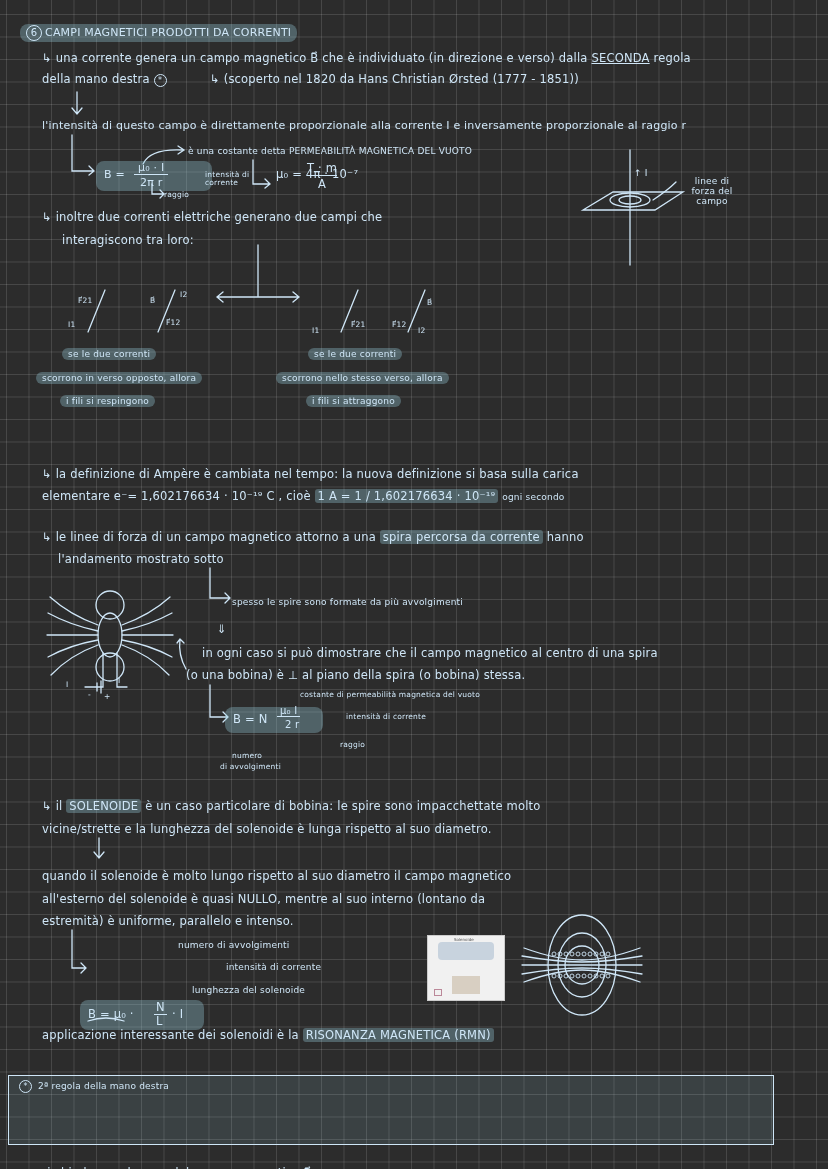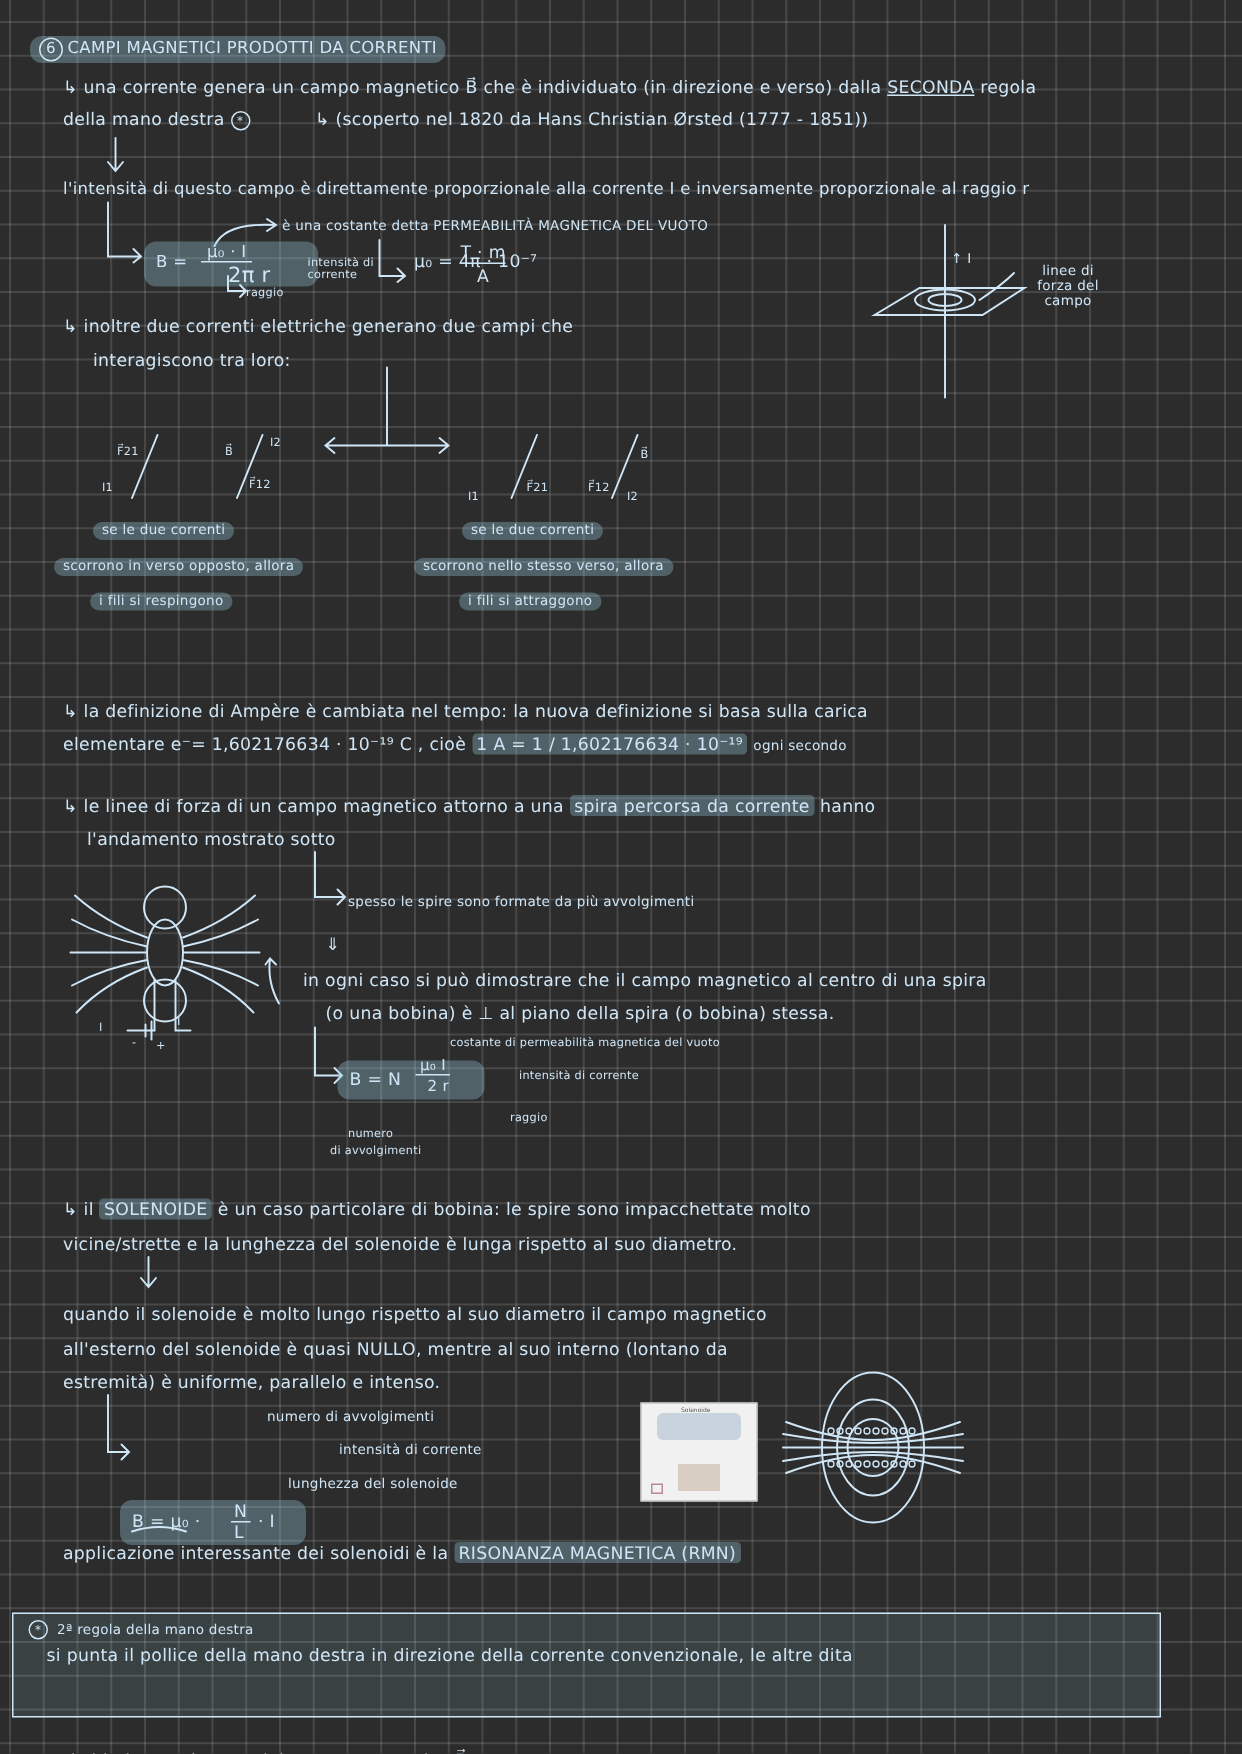--- a/index.html
+++ b/index.html
@@ -50,21 +50,21 @@
   <path class="stroke" d="M2 0 V36 H24 M19 31 L24 36 L19 40"></path>
 </svg>
 <div class="t sm" style="left:188px;top:146px;">è una costante detta PERMEABILITÀ MAGNETICA DEL VUOTO</div>
 <svg style="left:140px;top:146px;" width="50" height="20">
   <path class="stroke" d="M3 18 Q10 2 44 4 M38 0 L44 4 L38 8"></path>
 </svg>
 
 <div class="t hl" style="left:96px;top:161px;height:28px;width:104px;font-size:11px;">
   <span style="position:absolute;left:8px;top:7px;">B =</span>
   <span style="position:absolute;left:38px;top:0px;border-bottom:1px solid #cfe6f7;padding:0 4px;">μ₀ · I</span>
-  <span style="position:absolute;left:56px;top:15px;font-size:14px;">2π r</span>
+  <span style="position:absolute;left:44px;top:15px;font-size:11px;">2π r</span>
 </div>
 <div class="t xs" style="left:205px;top:171px;width:60px;white-space:normal;line-height:8px;">intensità di corrente</div>
 <div class="t xs" style="left:164px;top:190px;">raggio</div>
 <svg style="left:150px;top:184px;" width="16" height="14">
   <path class="stroke" d="M2 0 V10 H14 M10 6 L14 10 L10 14"></path>
 </svg>
 <svg style="left:250px;top:160px;" width="24" height="30">
   <path class="stroke" d="M3 0 V24 H20 M15 19 L20 24 L15 28"></path>
 </svg>
 <div class="t" style="left:276px;top:167px;">μ₀ = 4π · 10⁻⁷</div>
@@ -124,21 +124,21 @@
   <span>↳ le linee di forza di un campo magnetico attorno a una</span> <span class="hl2">spira percorsa da corrente</span> <span>hanno</span>
 </div>
 <div class="t" style="left:58px;top:552px;">l'andamento mostrato sotto</div>
 
 <svg style="left:208px;top:568px;" width="30" height="40">
   <path class="stroke" d="M2 0 V30 H22 M17 25 L22 30 L17 35"></path>
 </svg>
 <div class="t sm" style="left:232px;top:597px;">spesso le spire sono formate da più avvolgimenti</div>
 <div class="t" style="left:217px;top:622px;">⇓</div>
 <div class="t" style="left:202px;top:646px;">in ogni caso si può dimostrare che il campo magnetico al centro di una spira</div>
-<div class="t" style="left:217px;top:668px;">(o una bobina) è ⊥ al piano della spira (o bobina) stessa.</div>
+<div class="t" style="left:186px;top:668px;">(o una bobina) è ⊥ al piano della spira (o bobina) stessa.</div>
 
 <svg style="left:45px;top:585px;" width="130" height="115">
   <g class="stroke" stroke-width="1">
     <ellipse cx="65" cy="50" rx="12" ry="22"></ellipse>
     <circle cx="65" cy="20" r="14"></circle>
     <circle cx="65" cy="82" r="14"></circle>
     <path d="M53 40 Q25 30 5 12"></path>
       <path d="M53 46 Q25 40 3 28"></path>
       <path d="M53 50 H2"></path>
       <path d="M53 55 Q25 60 3 72"></path>
@@ -245,15 +245,14 @@
 </svg>
 <div class="t" style="left:42px;top:1028px;">
   <span>applicazione interessante dei solenoidi è la</span> <span class="hl2">RISONANZA MAGNETICA (RMN)</span>
 </div>
 
 <div class="box" style="left:8px;top:1075px;width:764px;height:68px;">
   <div class="t sm" style="left:10px;top:4px;">
     <span class="num-circle" style="width:11px;height:11px;line-height:11px;font-size:8px;">*</span>
     <span>2ª regola della mano destra</span>
   </div>
-  <div class="t" style="left:22px;top:20px;">si punta il pollice della mano destra in direzione della corrente convenzionale, le altre dita</div>
   <div class="t" style="left:32px;top:42px;margin-top:48px;">si chiudono nel verso del campo magnetico B⃗.</div>
 </div>
 
 </body></html>

